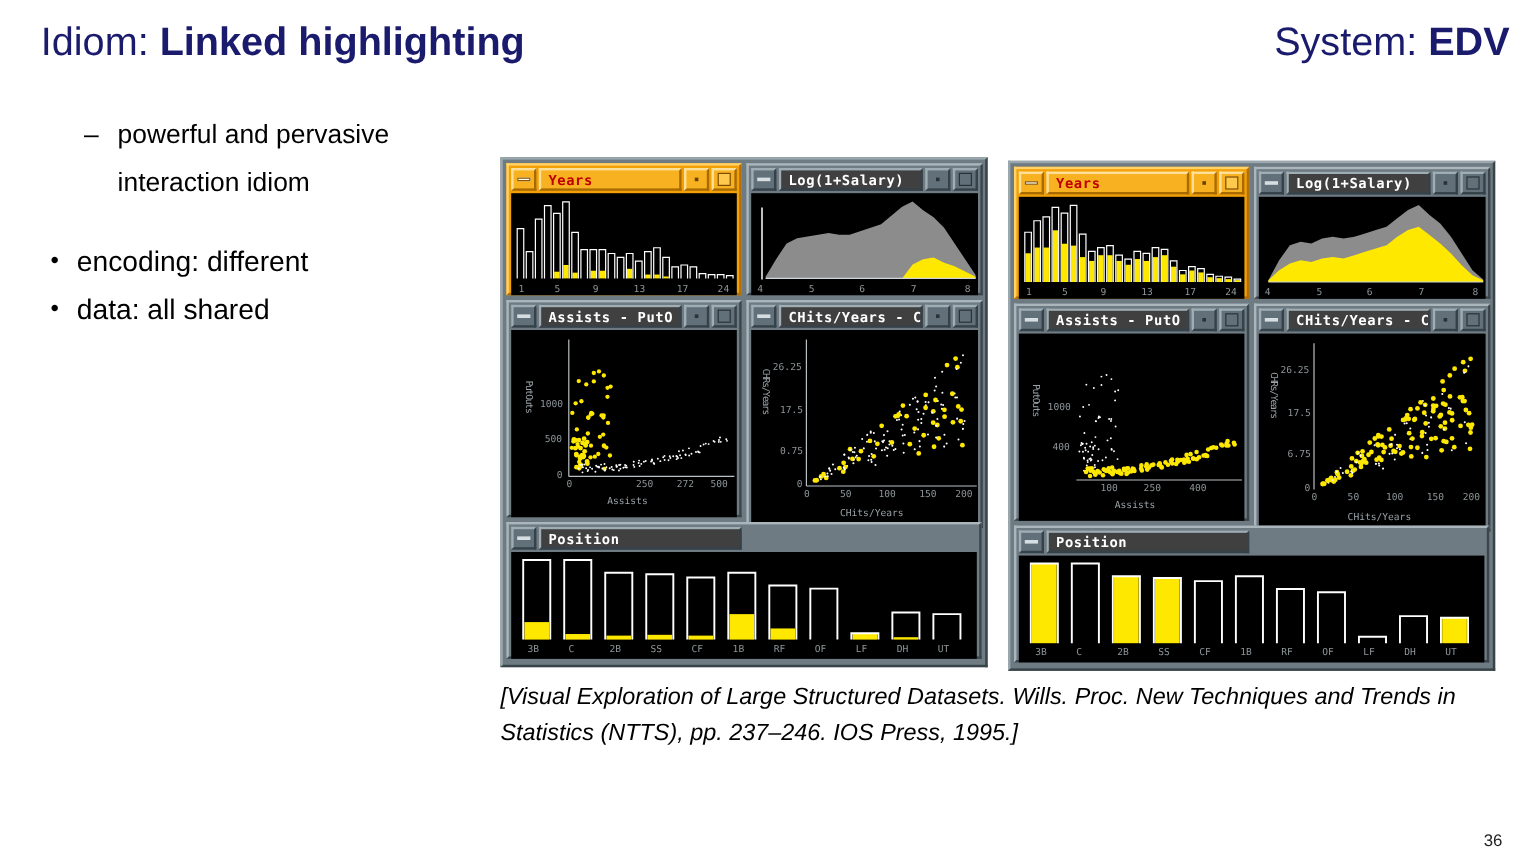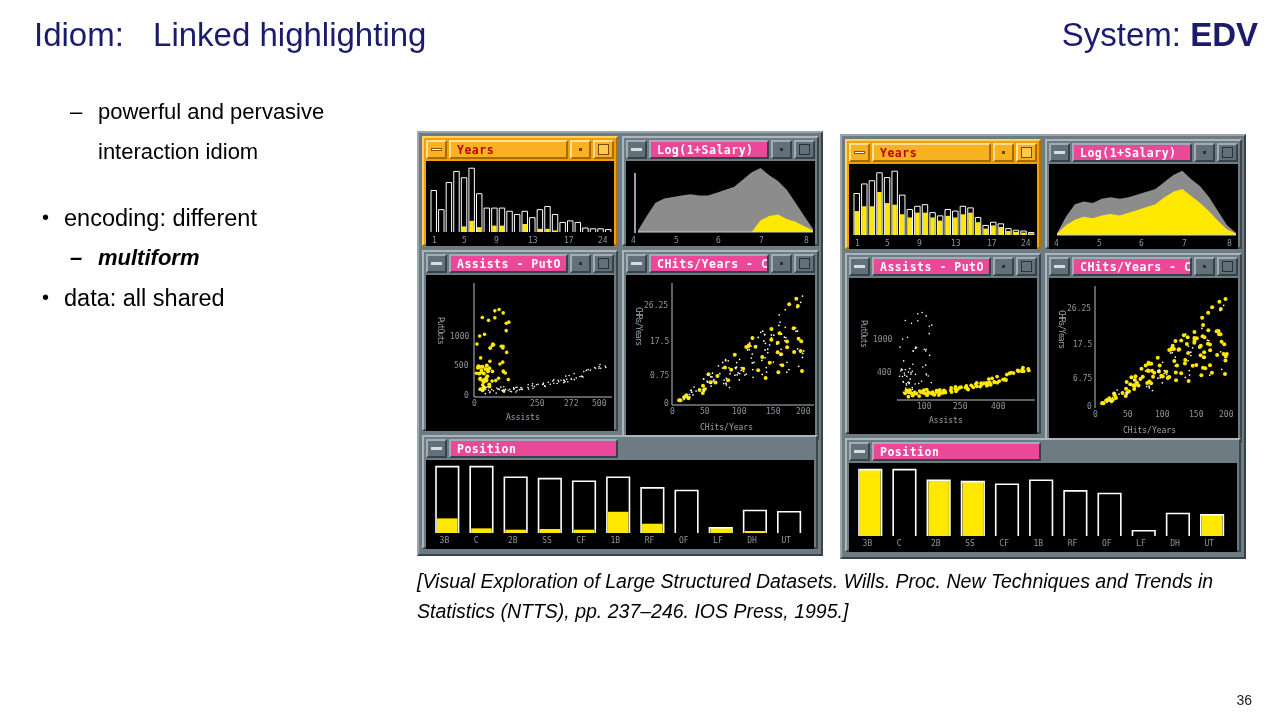--- a/index.html
+++ b/index.html
@@ -6,21 +6,21 @@
   body{
     width:1280px;height:720px;background:#ffffff;
     font-family:"Liberation Sans",sans-serif;
     overflow:hidden;position:relative;
   }
   
   #slide-title{
     position:absolute;left:34px;top:16px;
     font-size:33px;color:#1b1b6e;white-space:nowrap;
   }
-  #slide-title b{font-weight:normal;margin-left:20px;}
+  #slide-title b{font-weight:bold;}
   #system-title{
     position:absolute;right:22px;top:16px;
     font-size:33px;color:#1b1b6e;white-space:nowrap;
   }
   #system-title b{font-weight:bold;}
 
   
   #bullets{position:absolute;left:36px;top:92px;width:382px;color:#000;}
   .b1{font-size:23.5px;line-height:40px;position:relative;padding-left:28px;}
   .b1::before{content:"\2022";position:absolute;left:6px;top:-1px;font-size:20px;}
@@ -73,21 +73,21 @@
     border-top:2px solid #ffe09a;border-left:2px solid #ffe09a;
     border-right:2px solid #a96a00;border-bottom:2px solid #a96a00;
   }
   .tb-btn .dash{width:11px;height:3px;background:#d7dee2;}
   .win.active .tb-btn .dash{width:11px;height:3px;background:#ffffff;border:1px solid #8a5700;box-sizing:border-box;}
   .tb-btn .dot{width:3px;height:3px;background:#2a3238;}
   .win.active .tb-btn .dot{background:#6b4100;}
   .tb-btn .sq{width:11px;height:11px;background:#62707a;border:1px solid #2a3238;box-sizing:border-box;}
   .win.active .tb-btn .sq{background:#ffc94d;border:1px solid #7a4b00;}
   .tb-title{
-    flex:1;min-width:0;background:#ec4899;box-sizing:border-box;
+    flex:1;min-width:0;background:#404040;box-sizing:border-box;
     border-top:2px solid #9fadb5;border-left:2px solid #9fadb5;
     border-right:2px solid #36424a;border-bottom:2px solid #36424a;
     color:#ffffff;font-family:"DejaVu Sans Mono",monospace;
     font-size:11.5px;font-weight:bold;letter-spacing:.5px;
     display:flex;align-items:center;padding-left:6px;
     overflow:hidden;white-space:nowrap;
   }
   .win.active .tb-title{
     background:#f8b221;color:#c00000;
     border-top:2px solid #ffe09a;border-left:2px solid #ffe09a;
@@ -102,21 +102,20 @@
 </head>
 <body>
 
 <div id="slide-title"><span>Idiom: </span><b>Linked highlighting</b></div>
 <div id="system-title"><span>System: </span><b>EDV</b></div>
 
 <div id="bullets">
   <div class="b2">powerful and pervasive interaction idiom</div>
   <div class="gap"></div>
   <div class="b1">encoding: different</div>
-  <div class="b2 ital">multiform</div>
   <div class="b1">data: all shared</div>
 </div>
 
 <div id="citation">[Visual Exploration of Large Structured Datasets. Wills. Proc. New Techniques and Trends in Statistics (NTTS), pp. 237–246. IOS Press, 1995.]</div>
 <div id="page-number">36</div>
 
 <div class="desktop" id="panel-left">
 
   <div class="win active" style="left:3px;top:3px;width:196px;height:110px;">
     <div class="titlebar">

